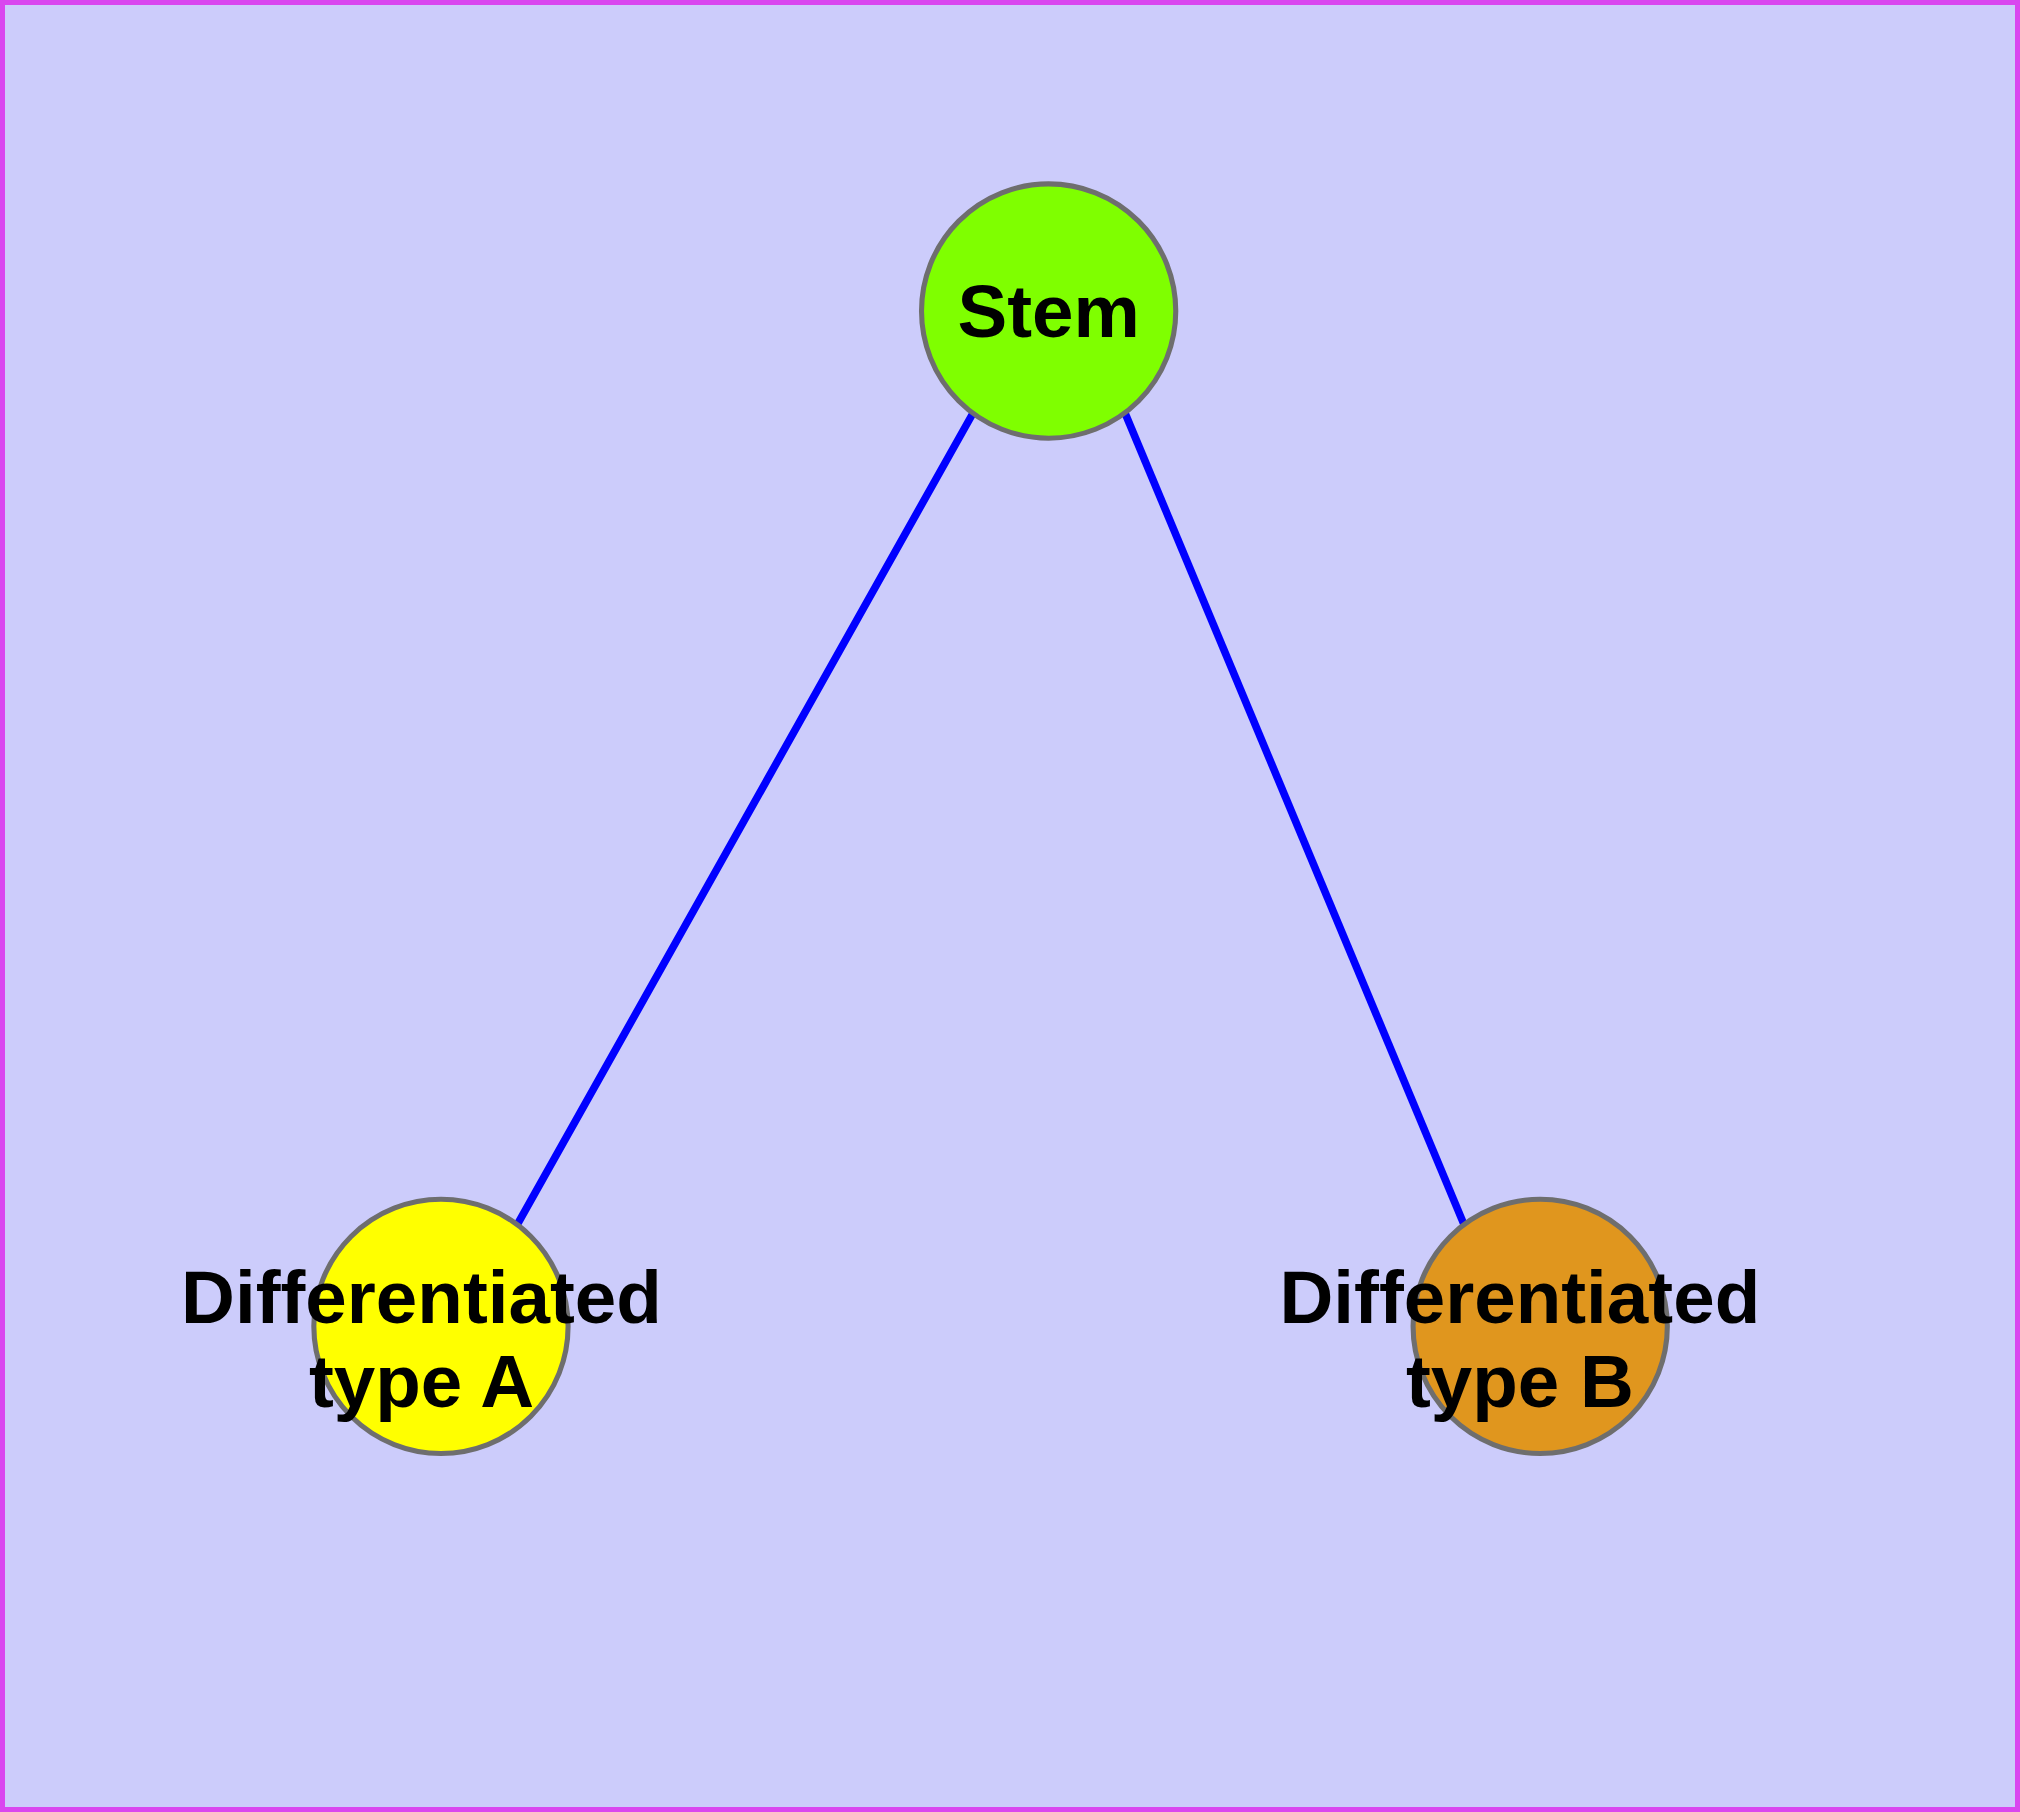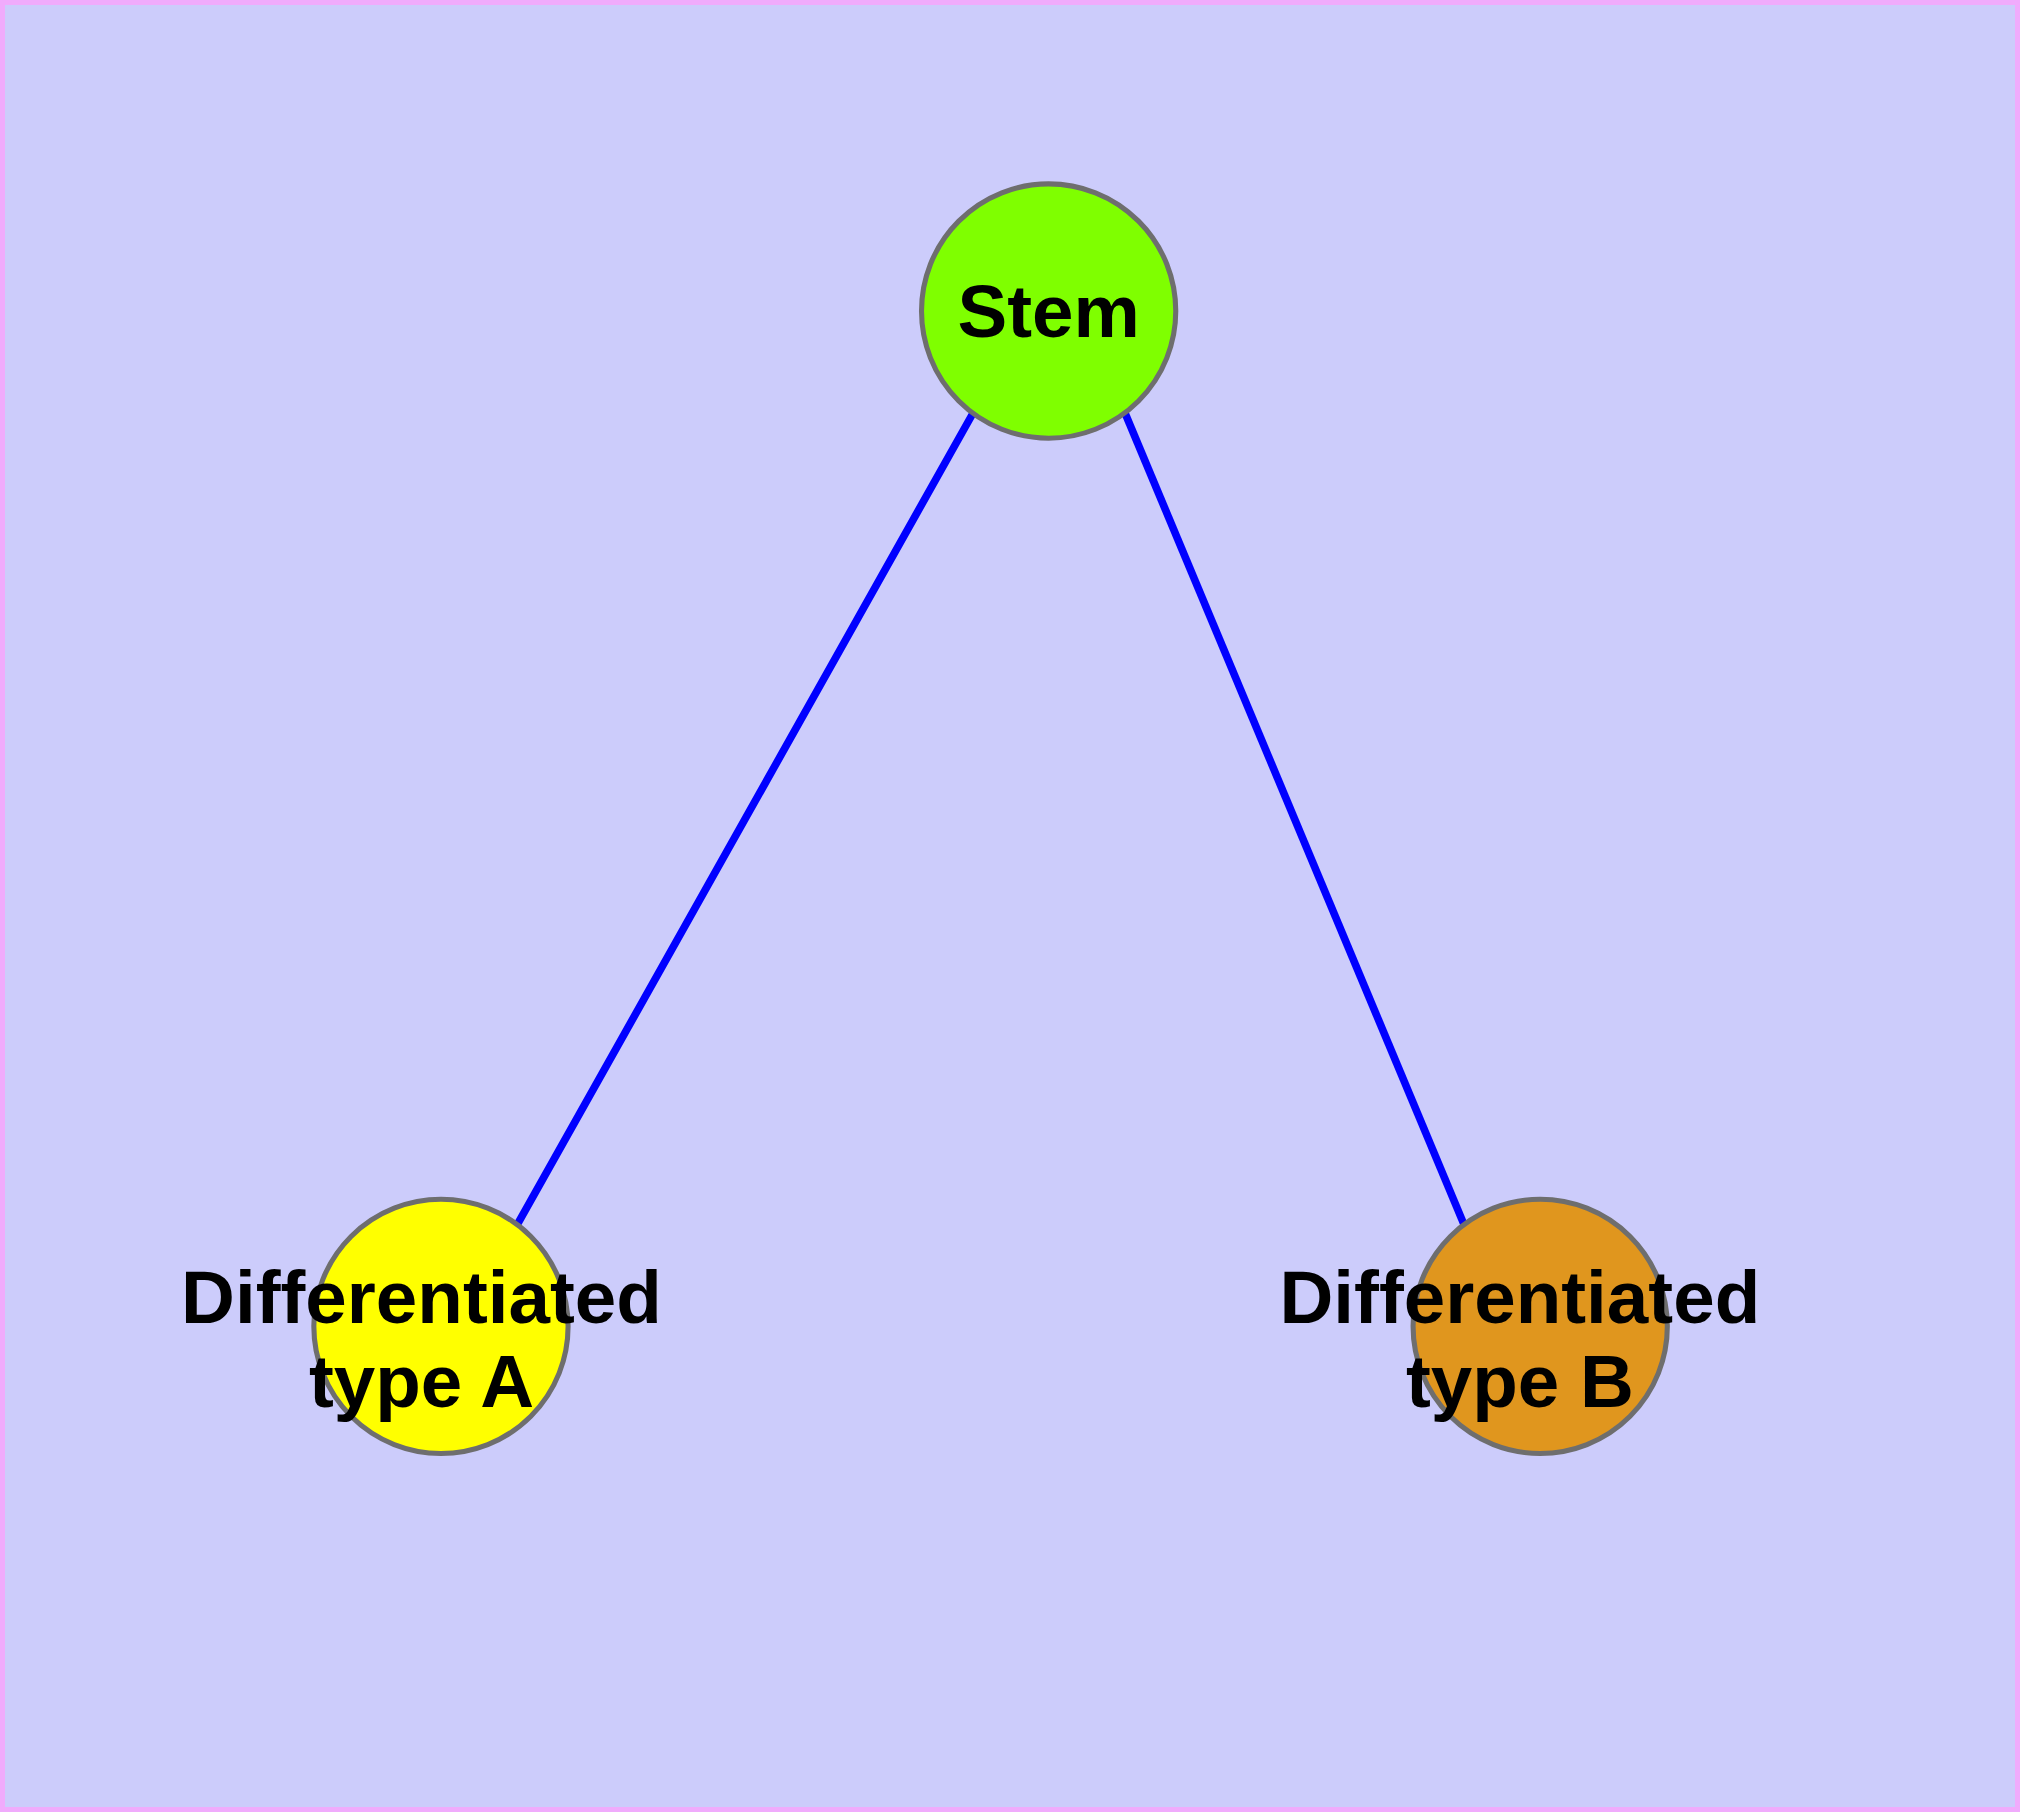--- a/index.html
+++ b/index.html
@@ -4,21 +4,21 @@
 <style>
   html, body {
     margin: 0;
     padding: 0;
     background: #ffffff;
   }
   #canvas {
     position: relative;
     width: 2021px;
     height: 1812px;
-    background: #f0abfc;
+    background: #d946ef;
     overflow: hidden;
     font-family: "Liberation Sans", sans-serif;
   }
   #plot-bg {
     position: absolute;
     left: 5.1px;
     top: 5.1px;
     width: 2010px;
     height: 1802px;
     background: #ccccfb;

